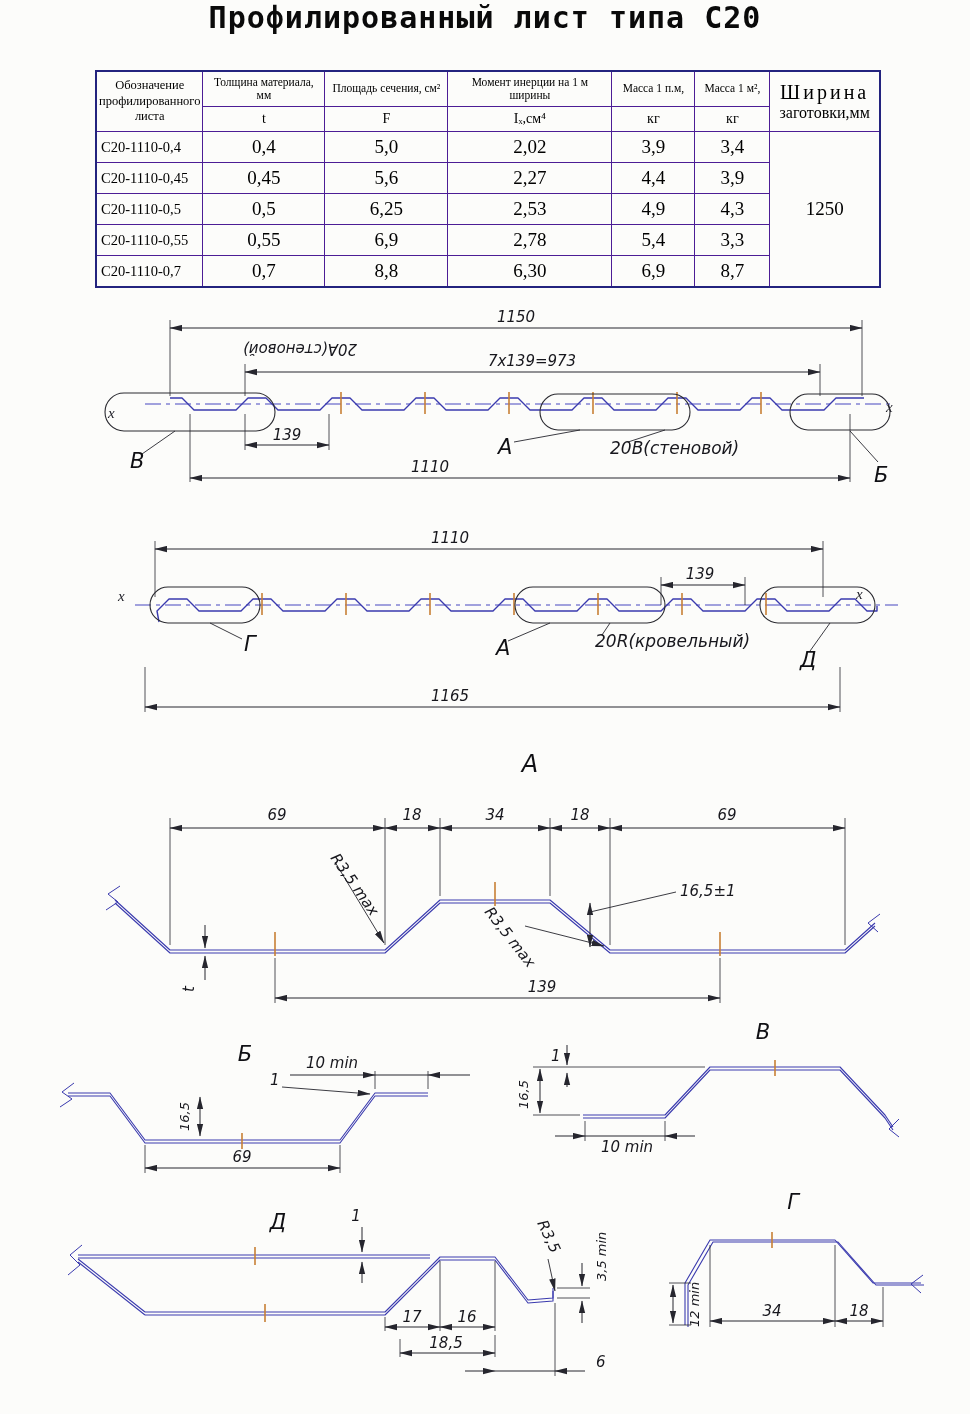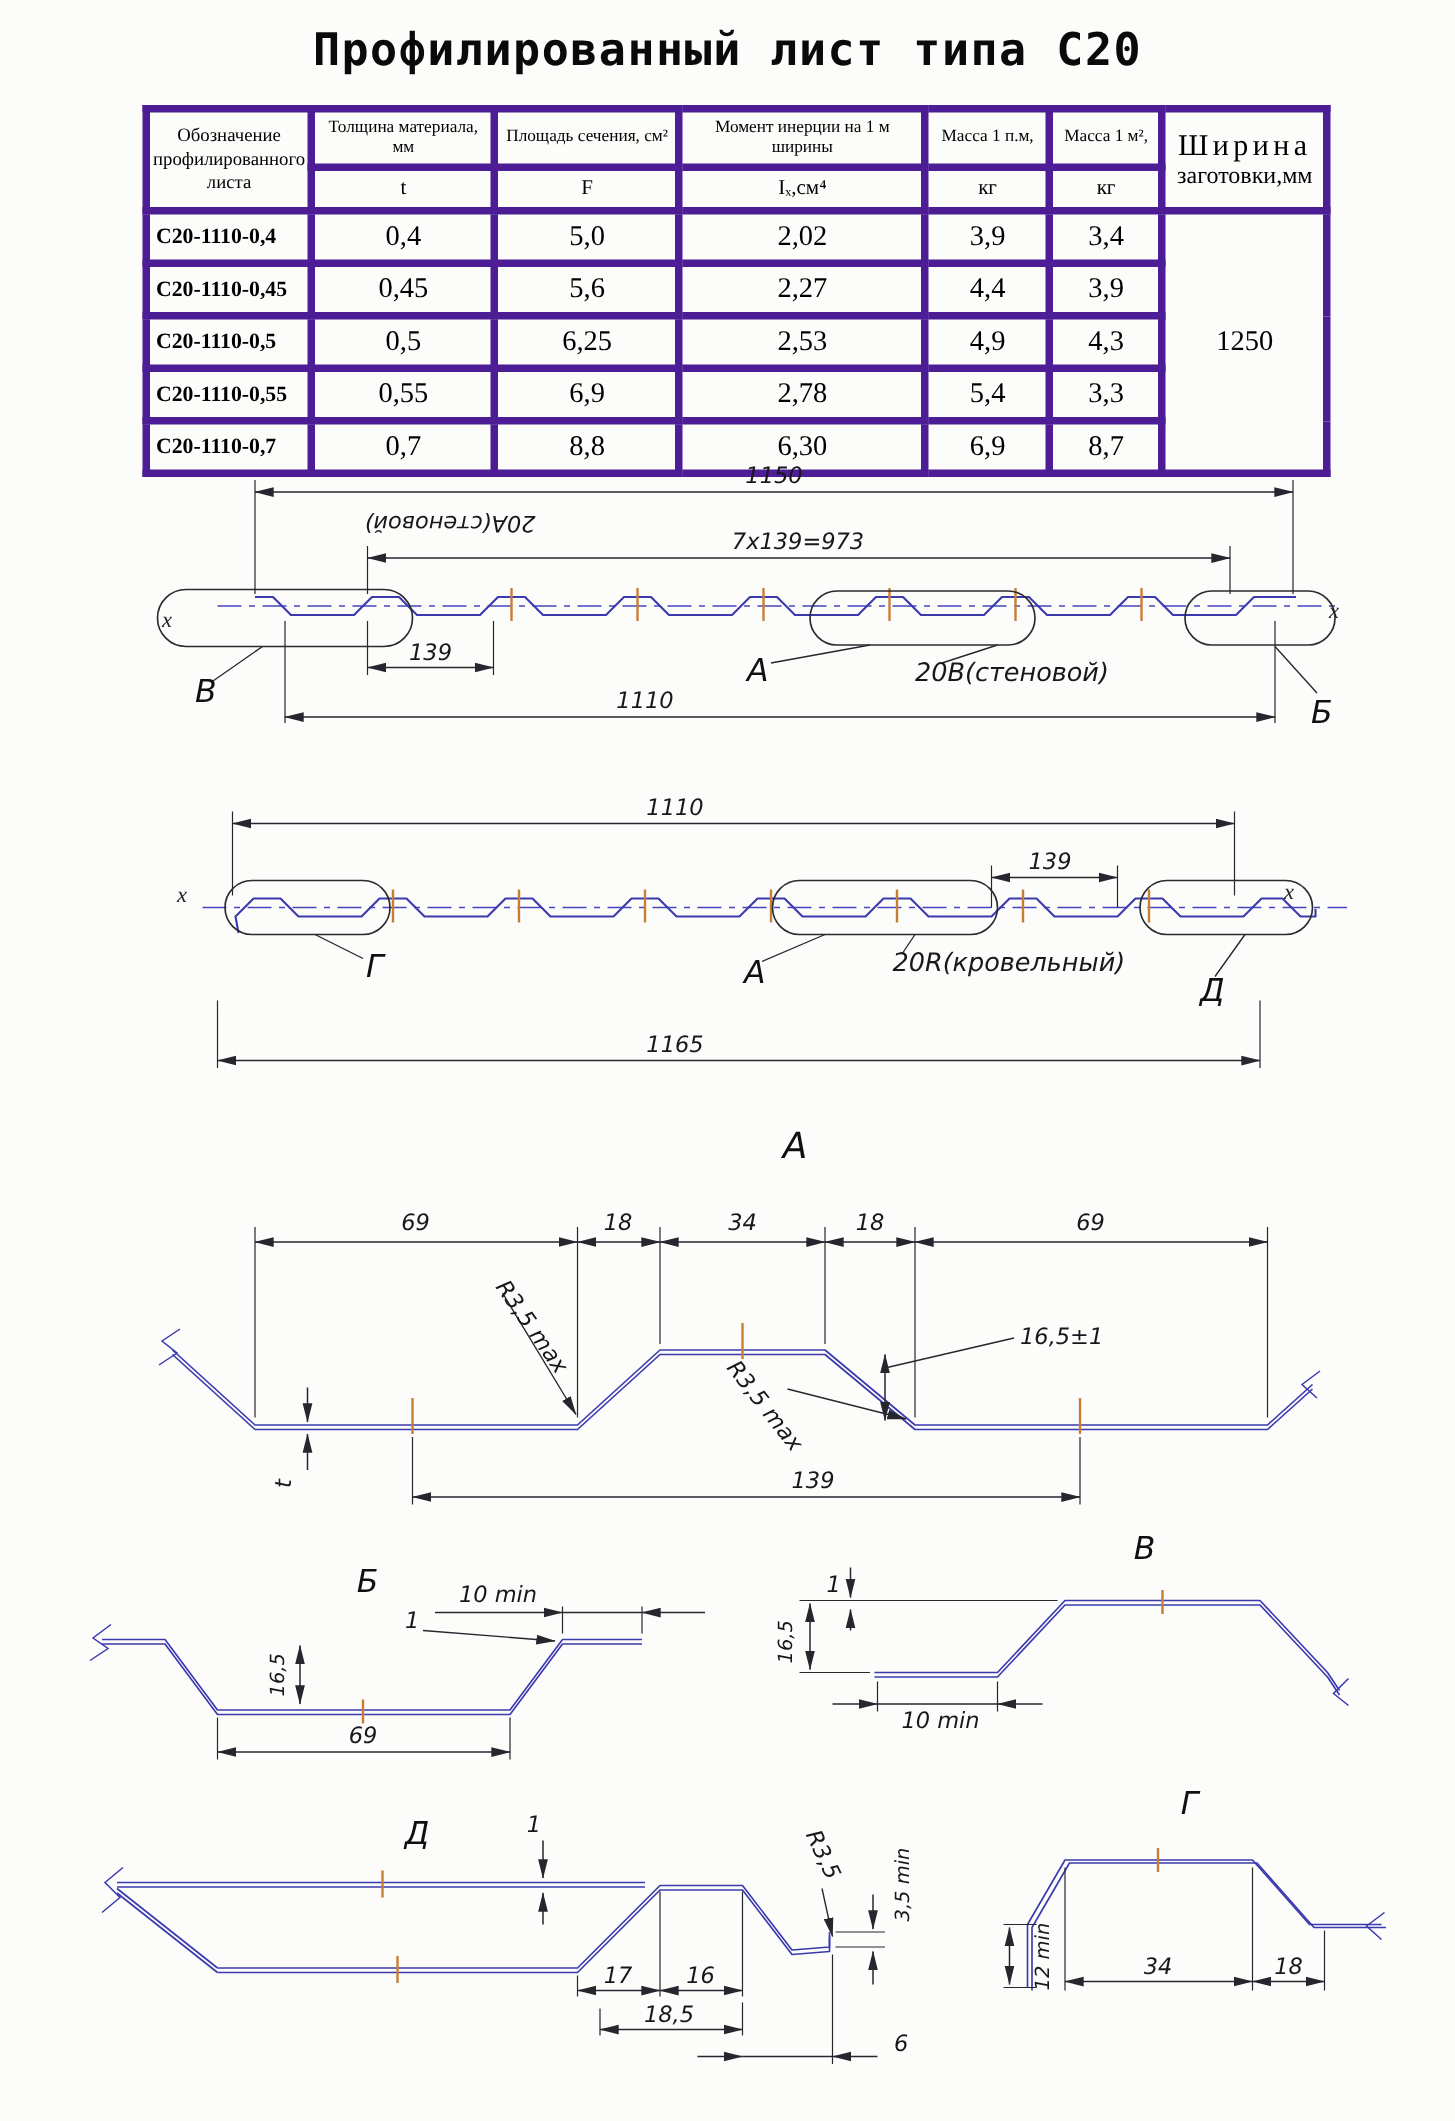--- a/index.html
+++ b/index.html
@@ -1,29 +1,29 @@
 <!DOCTYPE html>
 <html><head>
 <meta charset="utf-8">
 <style>
   html,body{margin:0;padding:0;}
   body{width:970px;height:1414px;background:#fcfcfa;position:relative;font-family:"Liberation Serif",serif;color:#000;overflow:hidden;}
   .abs{position:absolute;}
-  .main-title{position:absolute;left:0;top:16px;width:100%;text-align:center;
+  .main-title{position:absolute;left:0;top:0;width:100%;text-align:center;
     font-family:"DejaVu Sans Mono",monospace;font-weight:bold;font-size:30px;letter-spacing:1px;color:#0a0a0a;}
   
   #spec-table{position:absolute;left:95px;top:70px;border-collapse:collapse;border:2px solid #23237e;}
-  #spec-table td{border:5px solid #4c1d95;text-align:center;vertical-align:middle;padding:0 2px;margin-top:40px;}
+  #spec-table td{border:1px solid #4c1d95;text-align:center;vertical-align:middle;padding:0 2px;margin-top:40px;}
   .hname{font-size:11.5px;line-height:1.15;}
   .hsym{font-size:14px;height:24px;}
   .hcol1{font-size:12.5px;line-height:1.25;}
   .hwidth1{font-size:20px;letter-spacing:3px;}
   .hwidth2{font-size:16px;}
   .dcell{font-size:19px;height:30px;}
-  .dname{text-align:left !important;padding-left:4px !important;font-size:14.5px;font-weight:bold;}
+  .dname{text-align:left !important;padding-left:4px !important;font-size:14.5px;}
   
   .profile{stroke:#3a3aae;stroke-width:1.4;fill:none;stroke-linejoin:round;}
   .profile2{stroke:#3a3aae;stroke-width:1.1;fill:none;stroke-linejoin:round;}
   .brk{stroke:#3a3aae;stroke-width:1;fill:none;}
   .center{stroke:#4646c0;stroke-width:1;stroke-dasharray:16 5 4 5;fill:none;}
   .tick{stroke:#c77f35;stroke-width:1.6;}
   .ext{stroke:#26262e;stroke-width:0.8;fill:none;}
   .dim{stroke:#26262e;stroke-width:1;fill:none;}
   .leader{stroke:#26262e;stroke-width:0.9;fill:none;}
   .callout{stroke:#2a2a30;stroke-width:1.1;fill:none;}

